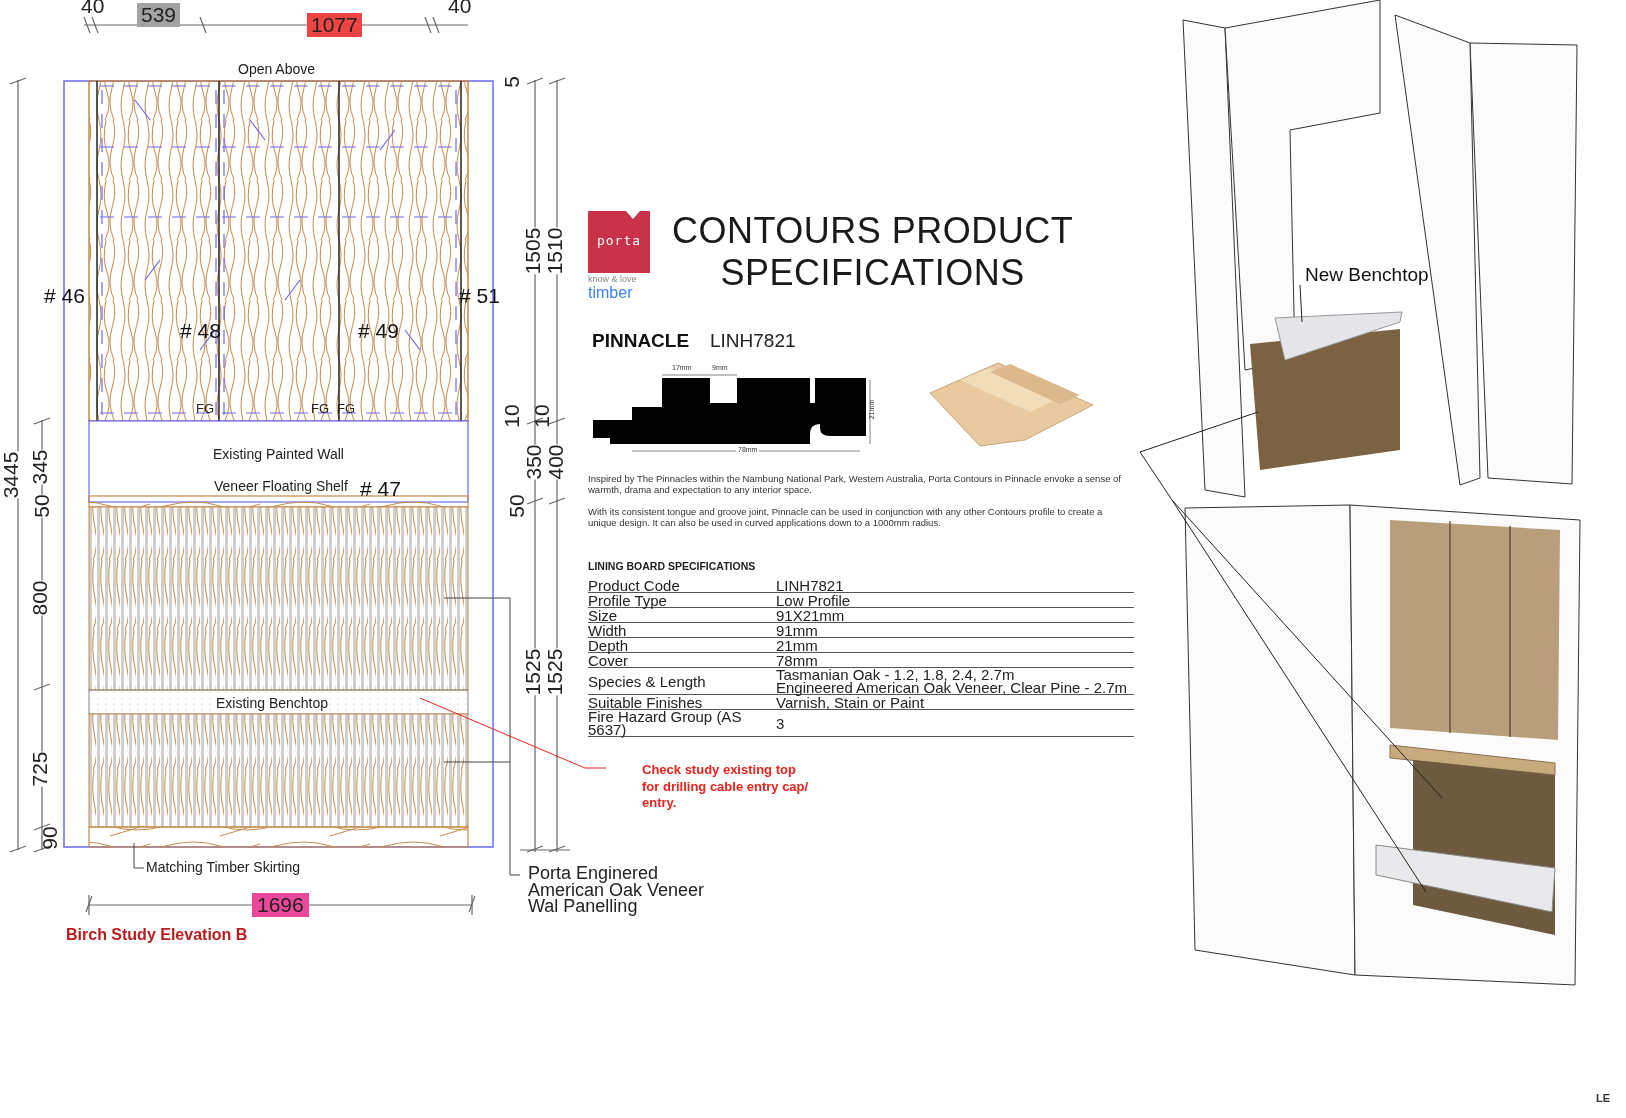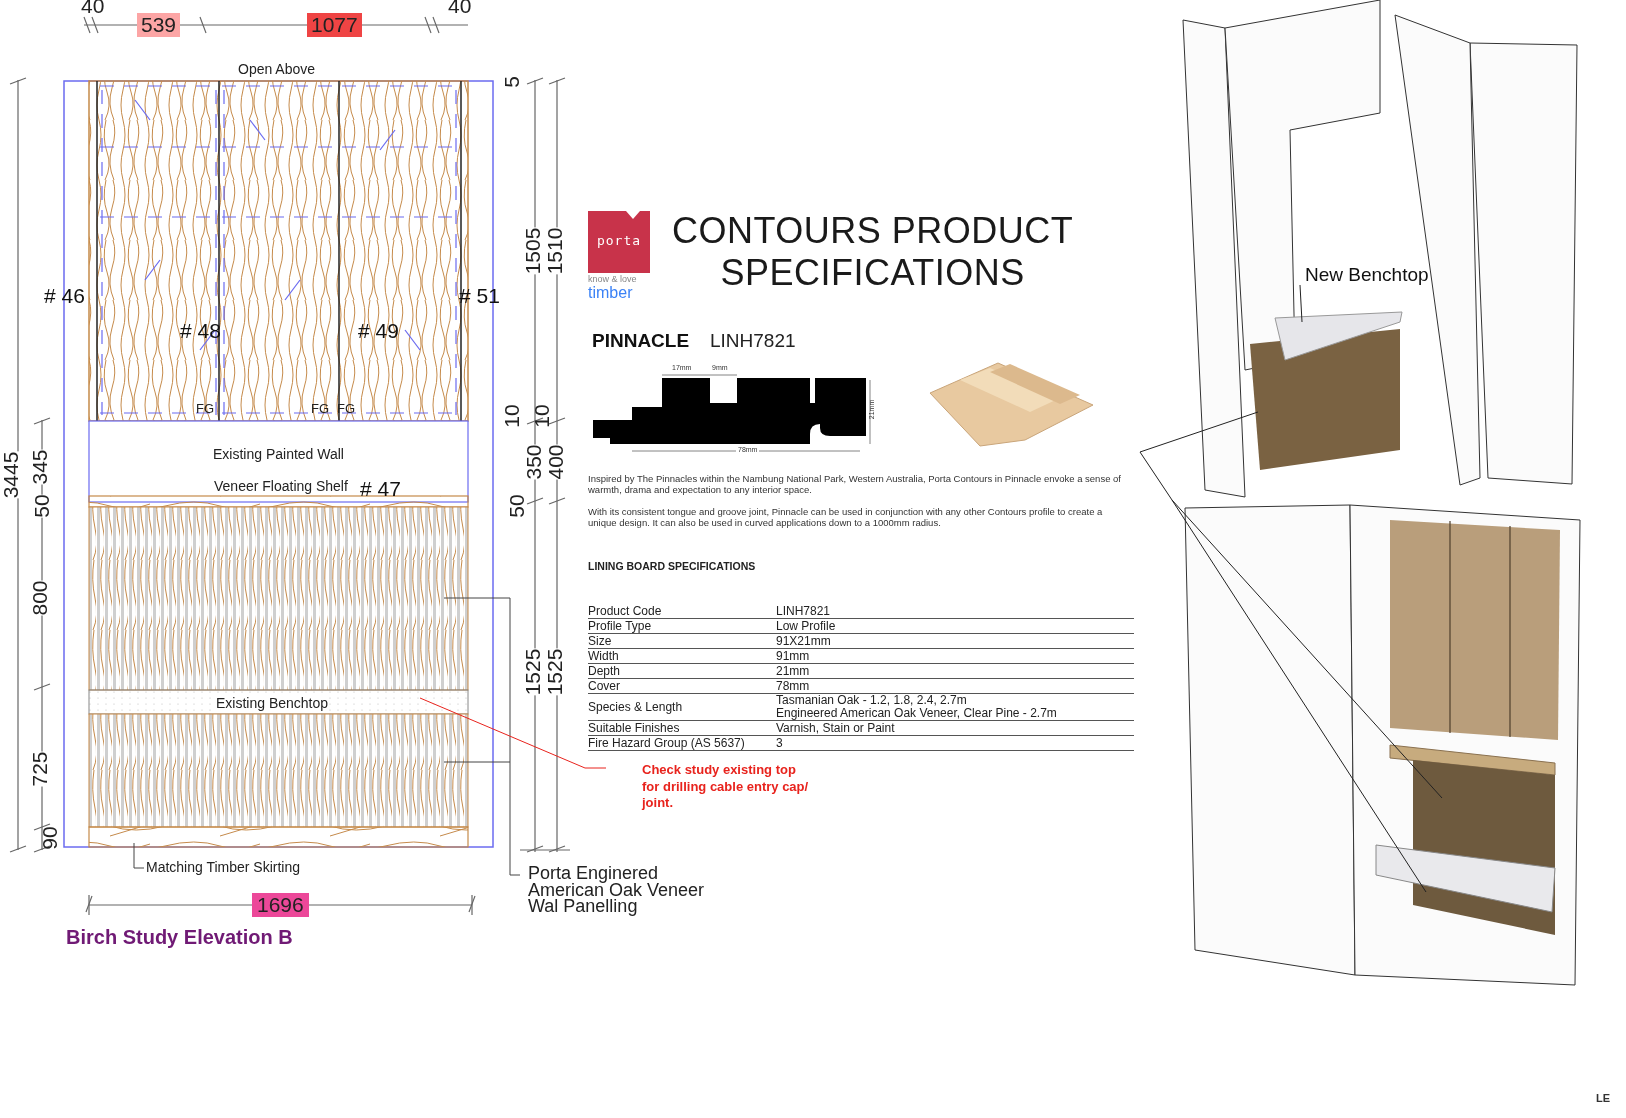--- a/index.html
+++ b/index.html
@@ -19,27 +19,27 @@
                    color:#fff; font-family:"DejaVu Sans Mono", monospace; font-size:13px; letter-spacing:1px; }
   .logo-notch { position:absolute; right:10px; top:0; width:0; height:0;
                 border-left:7px solid transparent; border-right:7px solid transparent; border-top:8px solid #fff; }
   .logo-small { font-size:9px; color:#888; margin-top:1px; }
   .logo-timber { font-size:16px; color:#3b82f6; line-height:18px; }
   .spec-title { left:672px; top:210px; font-size:36px; line-height:42px; color:#1a1a1a; letter-spacing:0.5px;text-align:center; }
   .prod-name { left:592px; top:330px; font-size:19px; font-weight:bold; color:#111; }
   .prod-code { left:710px; top:330px; font-size:19px; color:#222; }
   .para { left:588px; width:540px; font-size:9.5px; line-height:11px; color:#333; }
   .spec-head { left:588px; top:560px; font-size:10.5px; font-weight:bold; color:#222; }
-  table.spec { position:absolute; left:588px; top:604px; width:546px; border-collapse:collapse;
-               font-size:12px; color:#222; }
+  table.spec { position:absolute; left:588px; top:578px; width:546px; border-collapse:collapse;
+               font-size:15px; color:#222; }
   table.spec td { padding:0 0 0 0; height:14px; border-bottom:1.3px solid #555; vertical-align:middle; line-height:13px; }
   table.spec td.k { width:188px; }
   .note-red { left:610px; top:762px; font-size:13px; font-weight:bold; color:#e8231d; line-height:16.5px;margin-left:32px; }
   .porta-note { left:528px; top:865px; font-size:18px; line-height:16.5px; color:#222; }
-  .title-b { left:66px; top:926px; font-size:20px; font-weight:bold; color:#701a75; }
+  .title-b { left:66px; top:926px; font-size:16px; font-weight:bold; color:#b91c1c; }
   .corner { left:1596px; top:1092px; font-size:11px; font-weight:bold; color:#333; }
   .bench-new { left:1305px; top:264px; font-size:19px; color:#111; }
 </style>
 </head>
 <body>
 
 <svg width="1626" height="1118">
   <defs>
     <pattern id="grain" width="24" height="60" patternUnits="userSpaceOnUse">
       <path d="M3 0 Q7 15 3 30 T3 60" stroke="#c58a4a" stroke-width="1" fill="none"></path>
@@ -197,21 +197,21 @@
   <polygon points="1390,745 1555,763 1555,775 1390,758" fill="#c7ab7e" stroke="#8a7150" stroke-width="1"></polygon>
   <polygon points="1413,760 1555,775 1555,935 1413,905" fill="#6e5a3e"></polygon>
   <polygon points="1376,845 1555,868 1552,912 1376,875" fill="#e9e9ec" stroke="#888" stroke-width="1"></polygon>
   <g stroke="#222" stroke-width="1" fill="none">
     <line x1="1172" y1="500" x2="1442" y2="798"></line>
     <line x1="1172" y1="500" x2="1426" y2="892"></line>
   </g>
 </svg>
 
 <div class="abs dim" style="left:81px;top:-6px">40</div>
-<div class="abs dim" style="left:137px;top:13px;background:#fca5a5;padding:0 4px">539</div>
+<div class="abs dim" style="left:137px;top:3px;background:#a3a3a3;padding:0 4px">539</div>
 <div class="abs dim" style="left:307px;top:13px;background:#ef4444;padding:0 4px">1077</div>
 <div class="abs dim" style="left:448px;top:-6px">40</div>
 
 <div class="abs lbl" style="left:238px;top:61px">Open Above</div>
 
 <div class="abs tag" style="left:44px;top:284px"># 46</div>
 <div class="abs tag" style="left:180px;top:319px"># 48</div>
 <div class="abs tag" style="left:358px;top:319px"># 49</div>
 <div class="abs tag" style="left:459px;top:284px"># 51</div>
 <div class="abs tag" style="left:360px;top:477px"># 47</div>
@@ -242,21 +242,21 @@
 <div class="abs dim vert" style="left:505px;top:494px">50</div>
 <div class="abs dim vert" style="left:510px;top:660px;background:#fff">1525</div>
 <div class="abs dim vert" style="left:532px;top:660px;background:#fff">1525</div>
 
 <div class="abs dim" style="left:252px;top:893px;background:#ec4899;padding:0 5px">1696</div>
 <div class="abs title-b">Birch Study Elevation B</div>
 
 <div class="abs note-red">
   <div>Check study existing top</div>
   <div>for drilling cable entry cap/</div>
-  <div>joint.</div>
+  <div>entry.</div>
 </div>
 <div class="abs porta-note">
   <div>Porta Enginered</div>
   <div>American Oak Veneer</div>
   <div>Wal Panelling</div>
 </div>
 
 <div class="abs logo">
   <div class="logo-red">
     <div class="logo-notch"></div>

